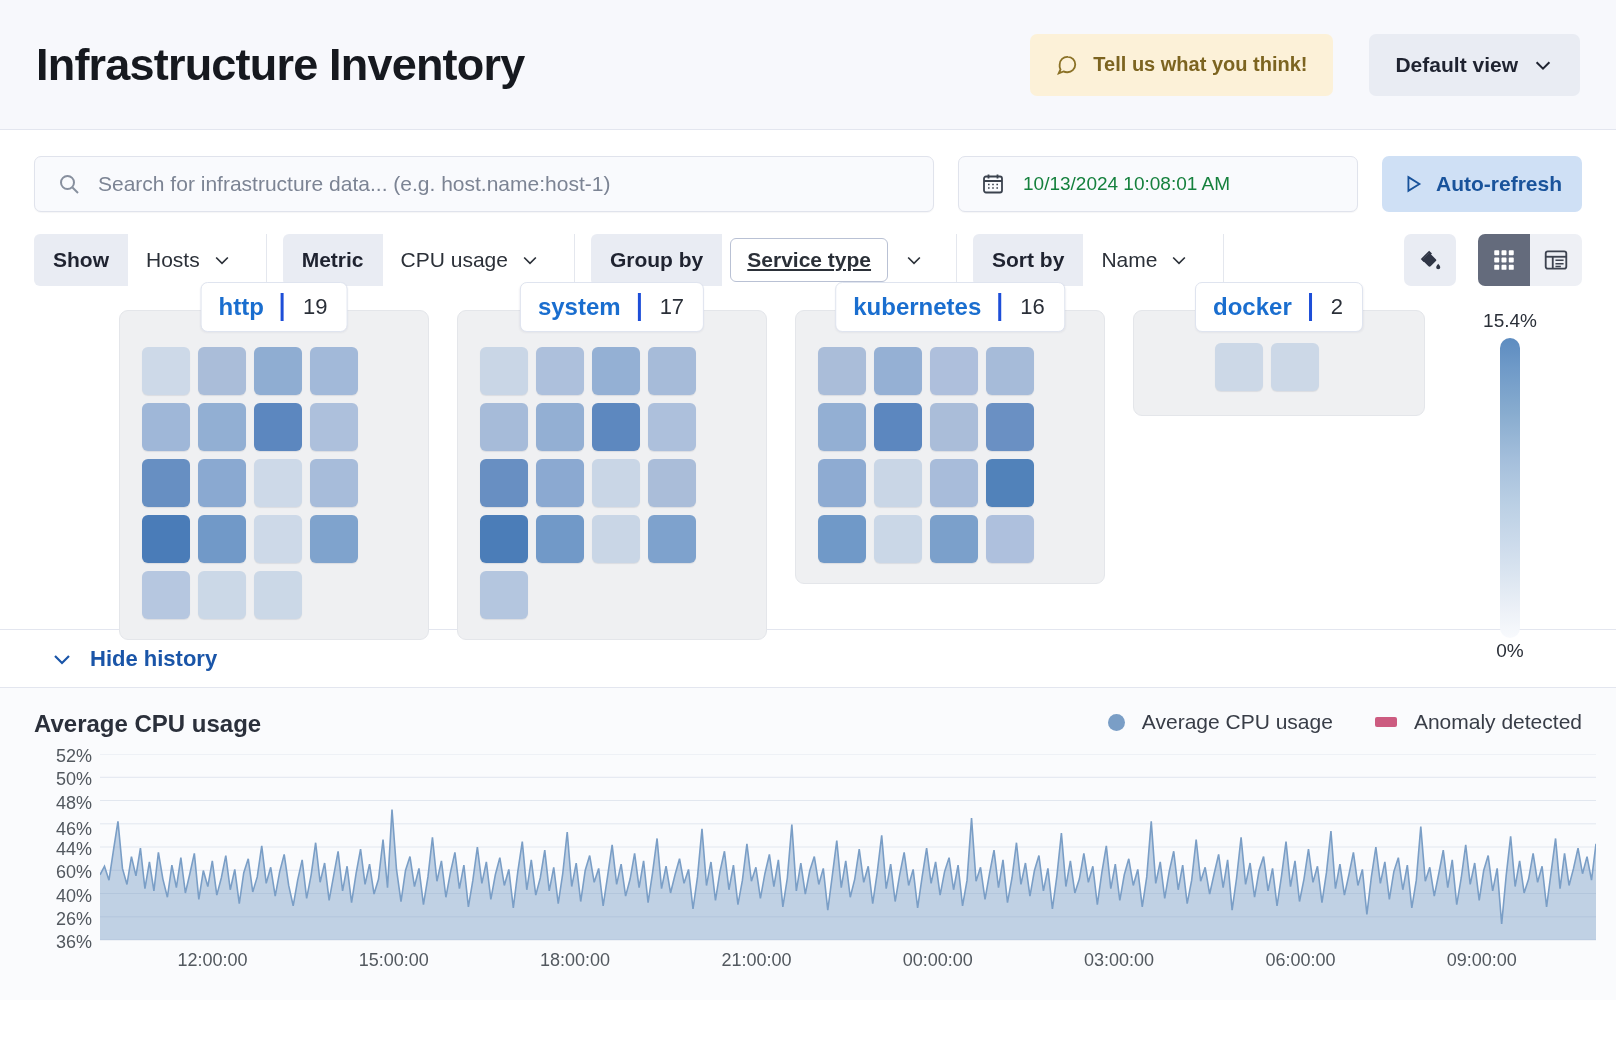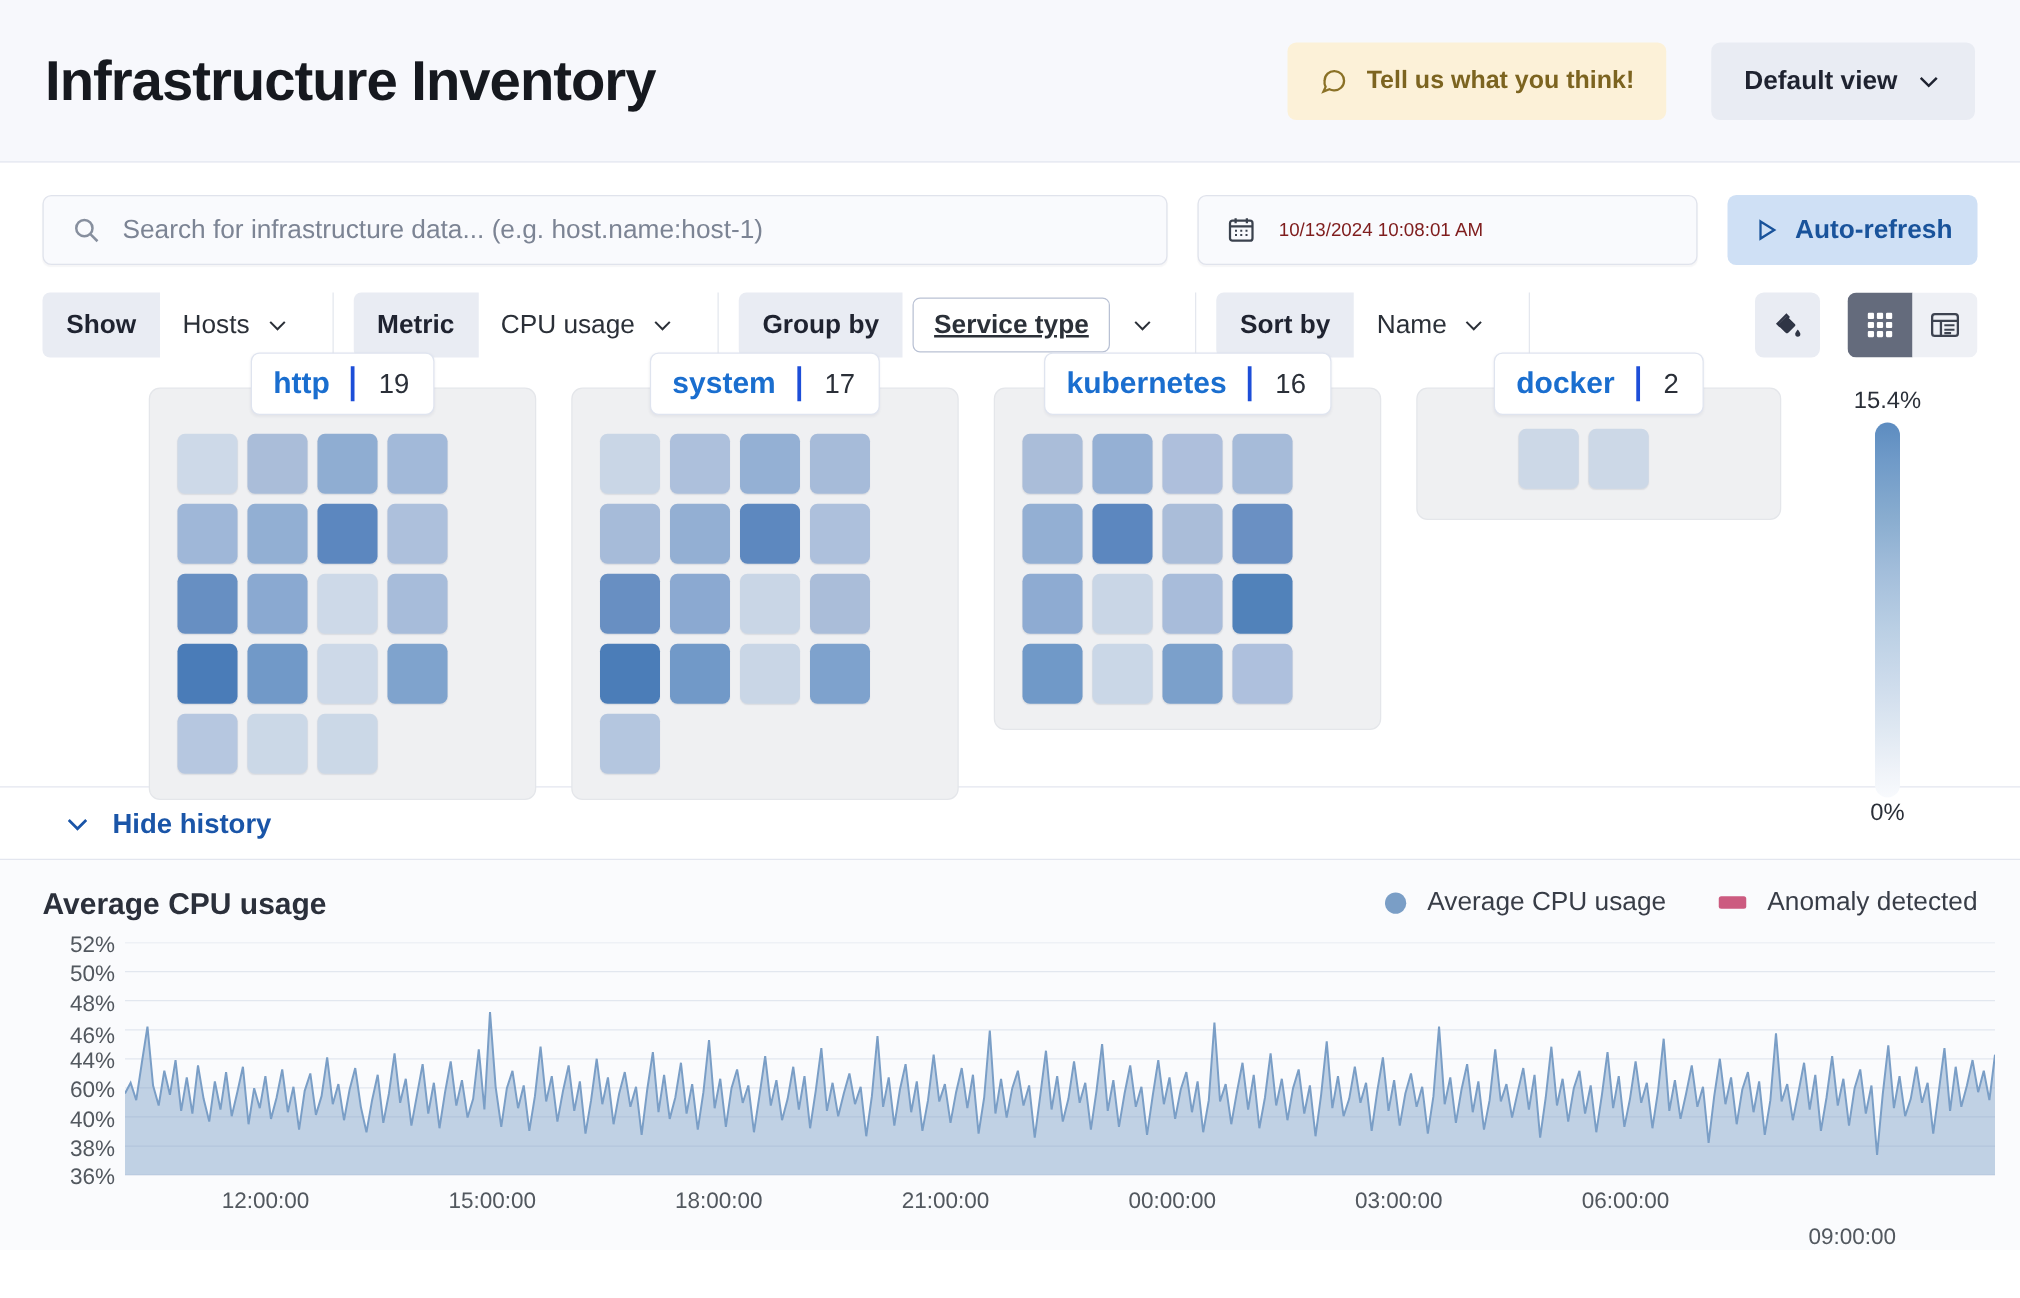--- a/index.html
+++ b/index.html
@@ -81,21 +81,21 @@
     height: 56px;
     border: 1px solid #e0e3ec;
     border-radius: 7px;
     background: #f9fafd;
     display: flex;
     align-items: center;
     padding: 0 22px;
     gap: 18px;
     box-shadow: 0 1px 1px rgba(20,30,60,0.04);
   }
-  .date-text { font-size: 15px; color: #7f1d1d; }
+  .date-text { font-size: 19px; color: #15803d; }
   .refresh-btn {
     width: 200px;
     height: 56px;
     border: none;
     border-radius: 7px;
     background: #cfe0f5;
     color: #19539b;
     display: flex;
     align-items: center;
     justify-content: center;
@@ -591,21 +591,21 @@
 
   <div class="chart-body">
     <div class="y-axis" id="y-axis">
         <div class="y-tick" style="top: 2px;">52%</div>
         <div class="y-tick" style="top: 25.25px;">50%</div>
         <div class="y-tick" style="top: 48.5px;">48%</div>
         <div class="y-tick" style="top: 75px; text-align: right;">46%</div>
         <div class="y-tick" style="top: 95px;">44%</div>
         <div class="y-tick" style="top: 118.25px;">60%</div>
         <div class="y-tick" style="top: 141.5px;">40%</div>
-        <div class="y-tick" style="top: 164.75px;">38%</div>
+        <div class="y-tick" style="top: 164.75px;">26%</div>
         <div class="y-tick" style="top: 188px;">36%</div>
       </div>
     <div class="plot" id="plot">
         <svg width="1496" height="190" viewBox="0 0 1496 190">
           <line x1="0" y1="0.0" x2="1496" y2="0.0" stroke="#e2e7ef" stroke-width="1"></line>
           <line x1="0" y1="23.3" x2="1496" y2="23.3" stroke="#e2e7ef" stroke-width="1"></line>
           <line x1="0" y1="46.5" x2="1496" y2="46.5" stroke="#e2e7ef" stroke-width="1"></line>
           <line x1="0" y1="69.8" x2="1496" y2="69.8" stroke="#e2e7ef" stroke-width="1"></line>
           <line x1="0" y1="93.0" x2="1496" y2="93.0" stroke="#e2e7ef" stroke-width="1"></line>
           <line x1="0" y1="116.3" x2="1496" y2="116.3" stroke="#e2e7ef" stroke-width="1"></line>
@@ -617,16 +617,16 @@
         </svg>
       </div>
     <div class="x-axis" id="x-axis">
         <div class="x-tick" style="left: 112.427px;">12:00:00</div>
         <div class="x-tick" style="left: 293.76px;">15:00:00</div>
         <div class="x-tick" style="left: 475.093px;">18:00:00</div>
         <div class="x-tick" style="left: 656.427px;">21:00:00</div>
         <div class="x-tick" style="left: 837.76px;">00:00:00</div>
         <div class="x-tick" style="left: 1019.09px;">03:00:00</div>
         <div class="x-tick" style="left: 1200.43px;">06:00:00</div>
-        <div class="x-tick" style="left: 1381.76px; margin-top: 29px;">09:00:00</div>
+        <div class="x-tick" style="left: 1381.76px;">09:00:00</div>
       </div>
   </div>
 </div>
 
 </body></html>

